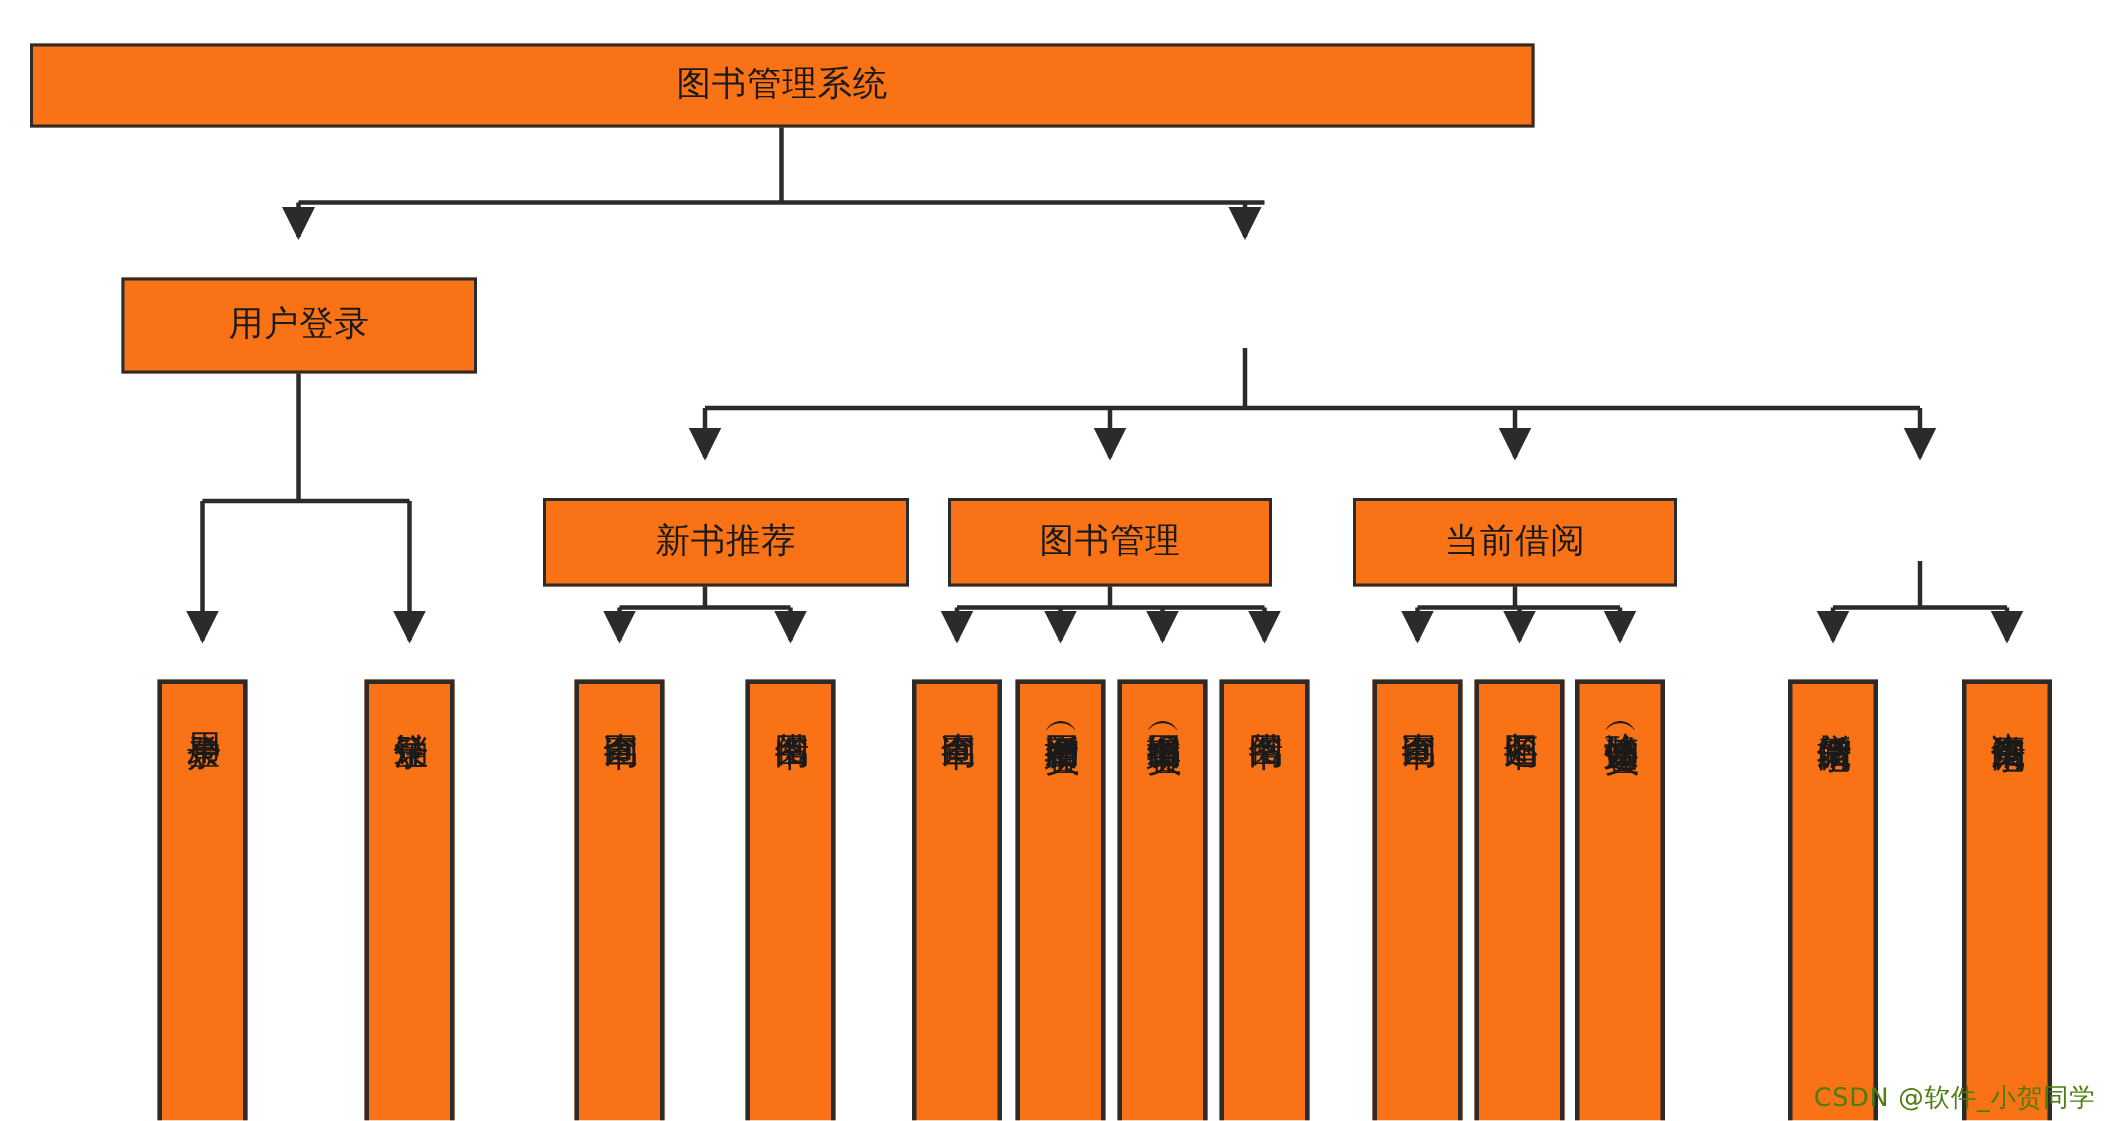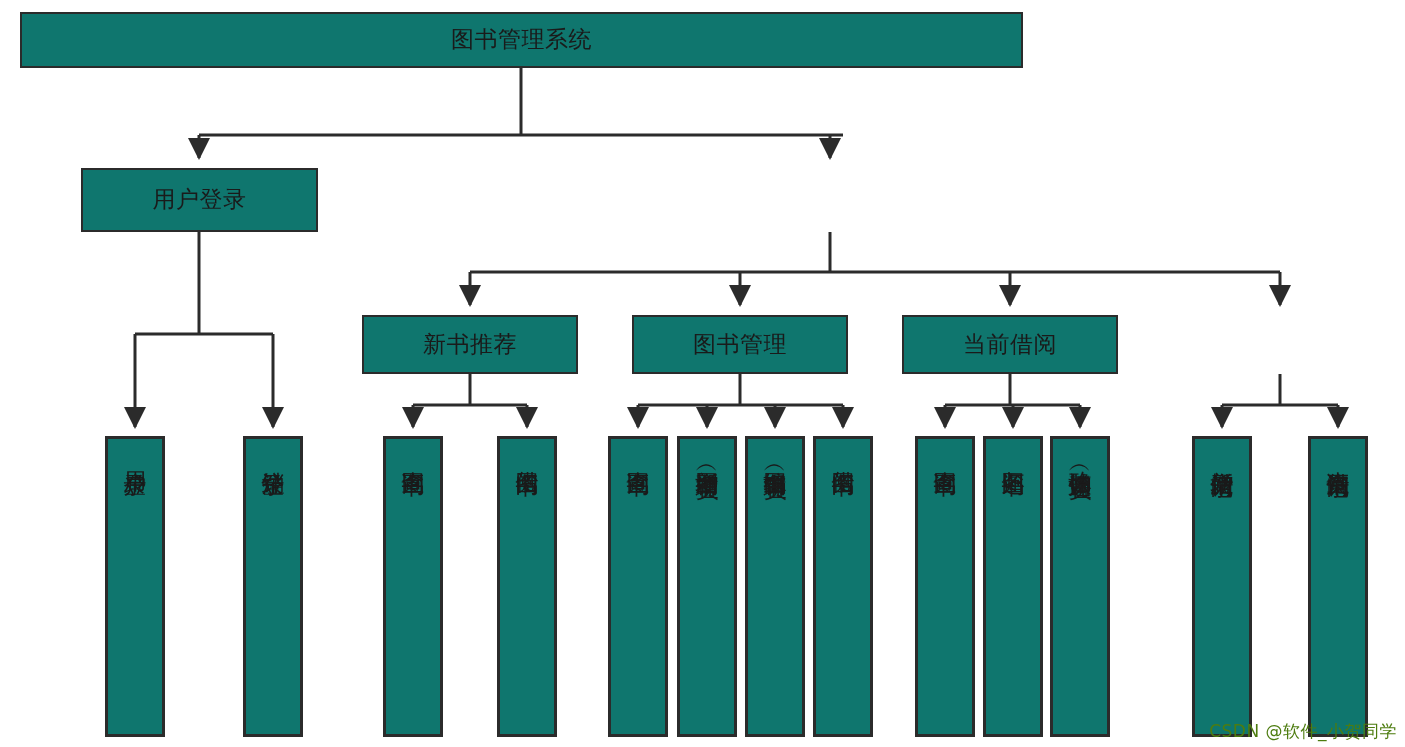--- a/index.html
+++ b/index.html
@@ -21,26 +21,27 @@
   #diagram-svg {
     position: absolute;
     left: 0;
     top: 0;
     width: 1405px;
     height: 747px;
   }
   .node {
     position: absolute;
     box-sizing: border-box;
-    background: #0f766e;
+    background: #f97316;
     border: 2px solid #2b2b2b;
     display: flex;
     align-items: center;
     justify-content: center;
     color: #1a1a1a;
+    margin-top: 17px;
   }
   .node-h {
     font-size: 23px;
     letter-spacing: 0.5px;
     line-height: 1.1;
     white-space: nowrap;
   }
   .node-root {
     font-size: 23px;
   }
@@ -125,21 +126,21 @@
   </svg>
 
   <div class="node node-root" style="left:20px; top:12px; width:1003px; height:56px;">
     <span class="node-h">图书管理系统</span>
   </div>
 
   <div class="node" style="left:81px; top:168px; width:237px; height:64px;">
     <span class="node-h">用户登录</span>
   </div>
 
-  <div class="node" style="left:362px; top:315px; width:216px; height:59px;">
+  <div class="node" style="left:362px; top:315px; width:244px; height:59px;">
     <span class="node-h">新书推荐</span>
   </div>
   <div class="node" style="left:632px; top:315px; width:216px; height:59px;">
     <span class="node-h">图书管理</span>
   </div>
   <div class="node" style="left:902px; top:315px; width:216px; height:59px;text-align:center;">
     <span class="node-h">当前借阅</span>
   </div>
 
   <div class="node node-leaf" style="left:105px; top:436px; width:60px; height:301px;">

